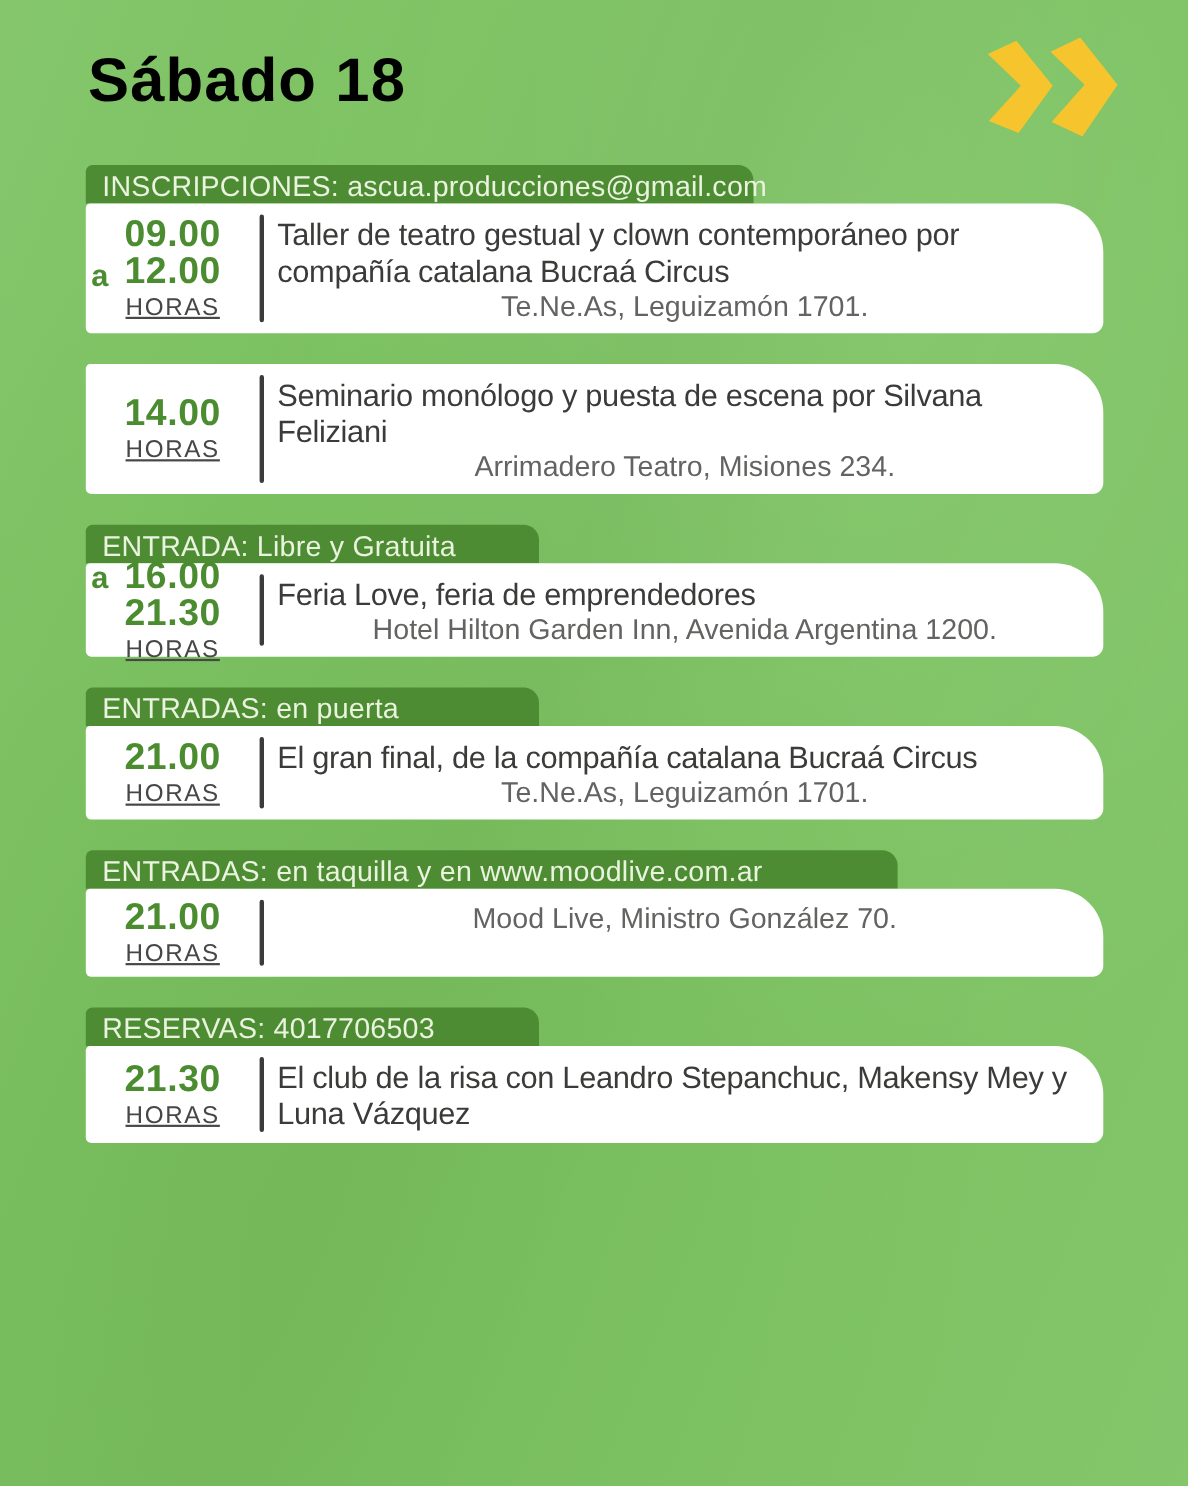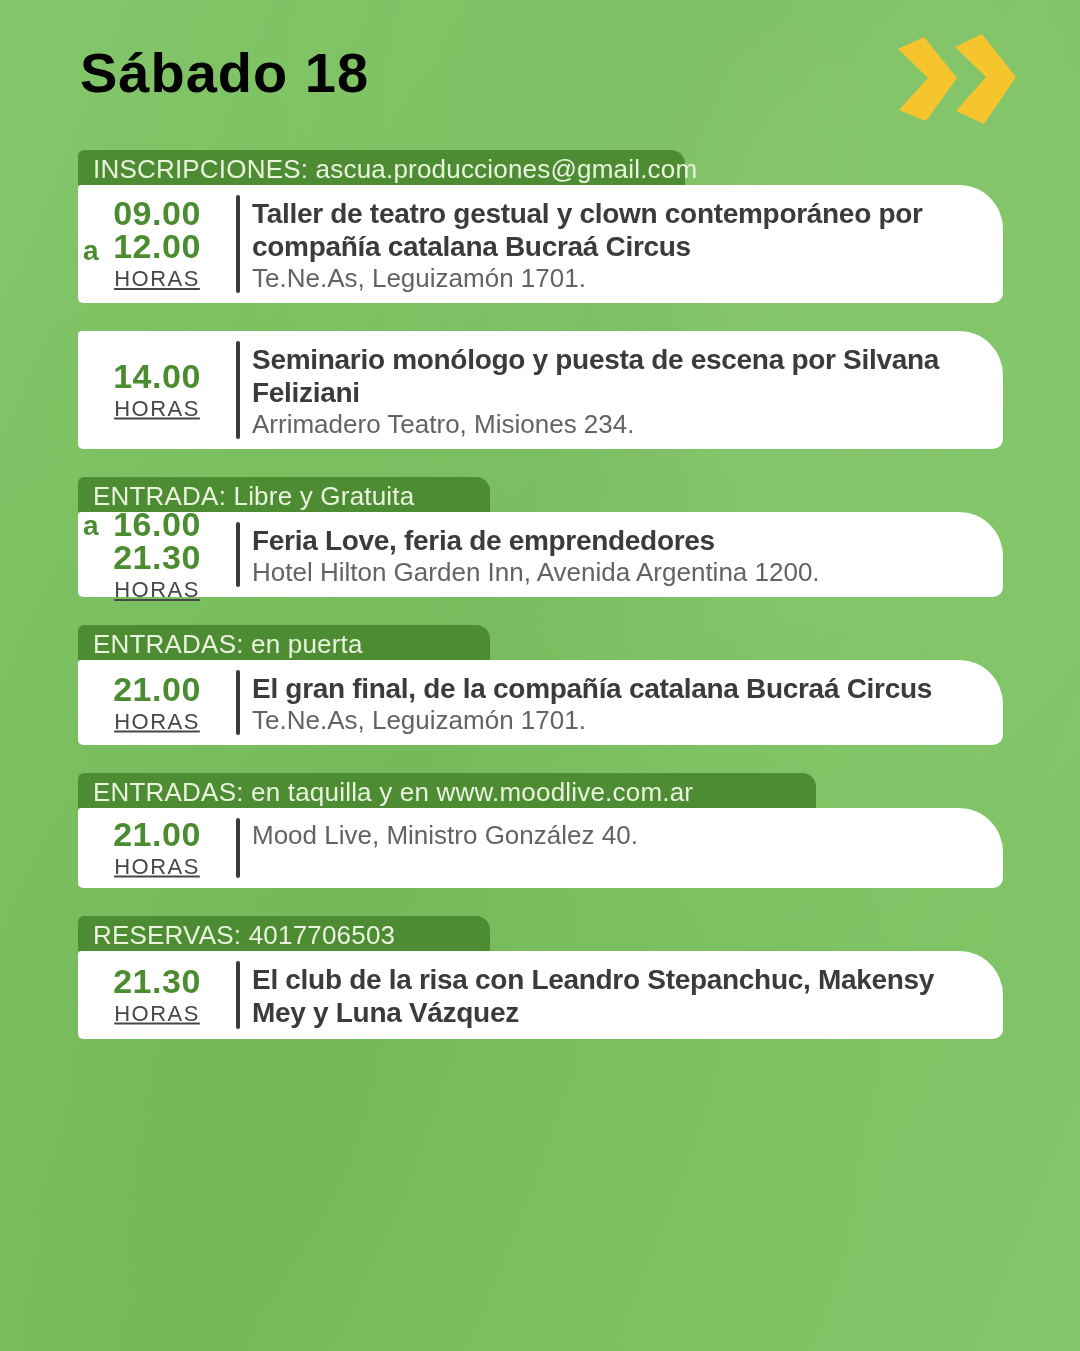--- a/index.html
+++ b/index.html
@@ -39,23 +39,23 @@
   .time-line{color:#4c8c31;font-size:34px;font-weight:800;line-height:33px;letter-spacing:.5px;}
   .time-prefix{
     position:absolute;left:5px;color:#4c8c31;font-size:28px;font-weight:800;
   }
   .prefix-low .time-prefix{top:38px;}
   .prefix-high .time-prefix{top:2px;}
   .time-unit{color:#474747;font-size:22px;letter-spacing:1.5px;line-height:25px;margin-top:3px;text-decoration:underline;}
   .divider{width:4px;background:#3b3b3a;border-radius:2px;flex:0 0 4px;}
   .text-col{padding:2px 10px 0 12px;flex:1 1 auto;min-width:0;}
   .event-title{
-    margin:0;color:#3b3b3a;font-size:28px;font-weight:700;line-height:33px;letter-spacing:-0.3px;
+    margin:0;color:#3b3b3a;font-size:28px;font-weight:400;line-height:33px;letter-spacing:-0.3px;
   }
-  .event-location{margin:1px 0 0 0;color:#636362;font-size:26px;line-height:29px;}
+  .event-location{margin:1px 0 0 12px;color:#636362;font-size:26px;line-height:29px;text-align:center;}
 </style>
 </head>
 <body>
 
 <div class="header">
   <h1 class="page-title">Sábado 18</h1>
   <div class="chevrons">
     <svg width="122" height="90" viewBox="0 0 122 90" xmlns="http://www.w3.org/2000/svg">
       <polygon points="2,15 28,3 61,44 30,87 3,76 32,44" fill="#f6c42c"></polygon>
       <polygon points="59,13 86,0 120,43 88,90 60,77 90,43" fill="#f6c42c"></polygon>
@@ -148,21 +148,21 @@
     </div>
     <div class="card">
       <div class="time-col">
         <div class="time-inner">
           <div class="time-line">21.00</div>
           <div class="time-unit">HORAS</div>
         </div>
       </div>
       <div class="divider"></div>
       <div class="text-col">
-        <p class="event-location">Mood Live, Ministro González 40.</p>
+        <p class="event-location">Mood Live, Ministro González 70.</p>
       </div>
     </div>
   </section>
 
   <section class="event">
     <div class="label-bar lb-md">
       <span>RESERVAS: 4017706503</span>
     </div>
     <div class="card">
       <div class="time-col">

